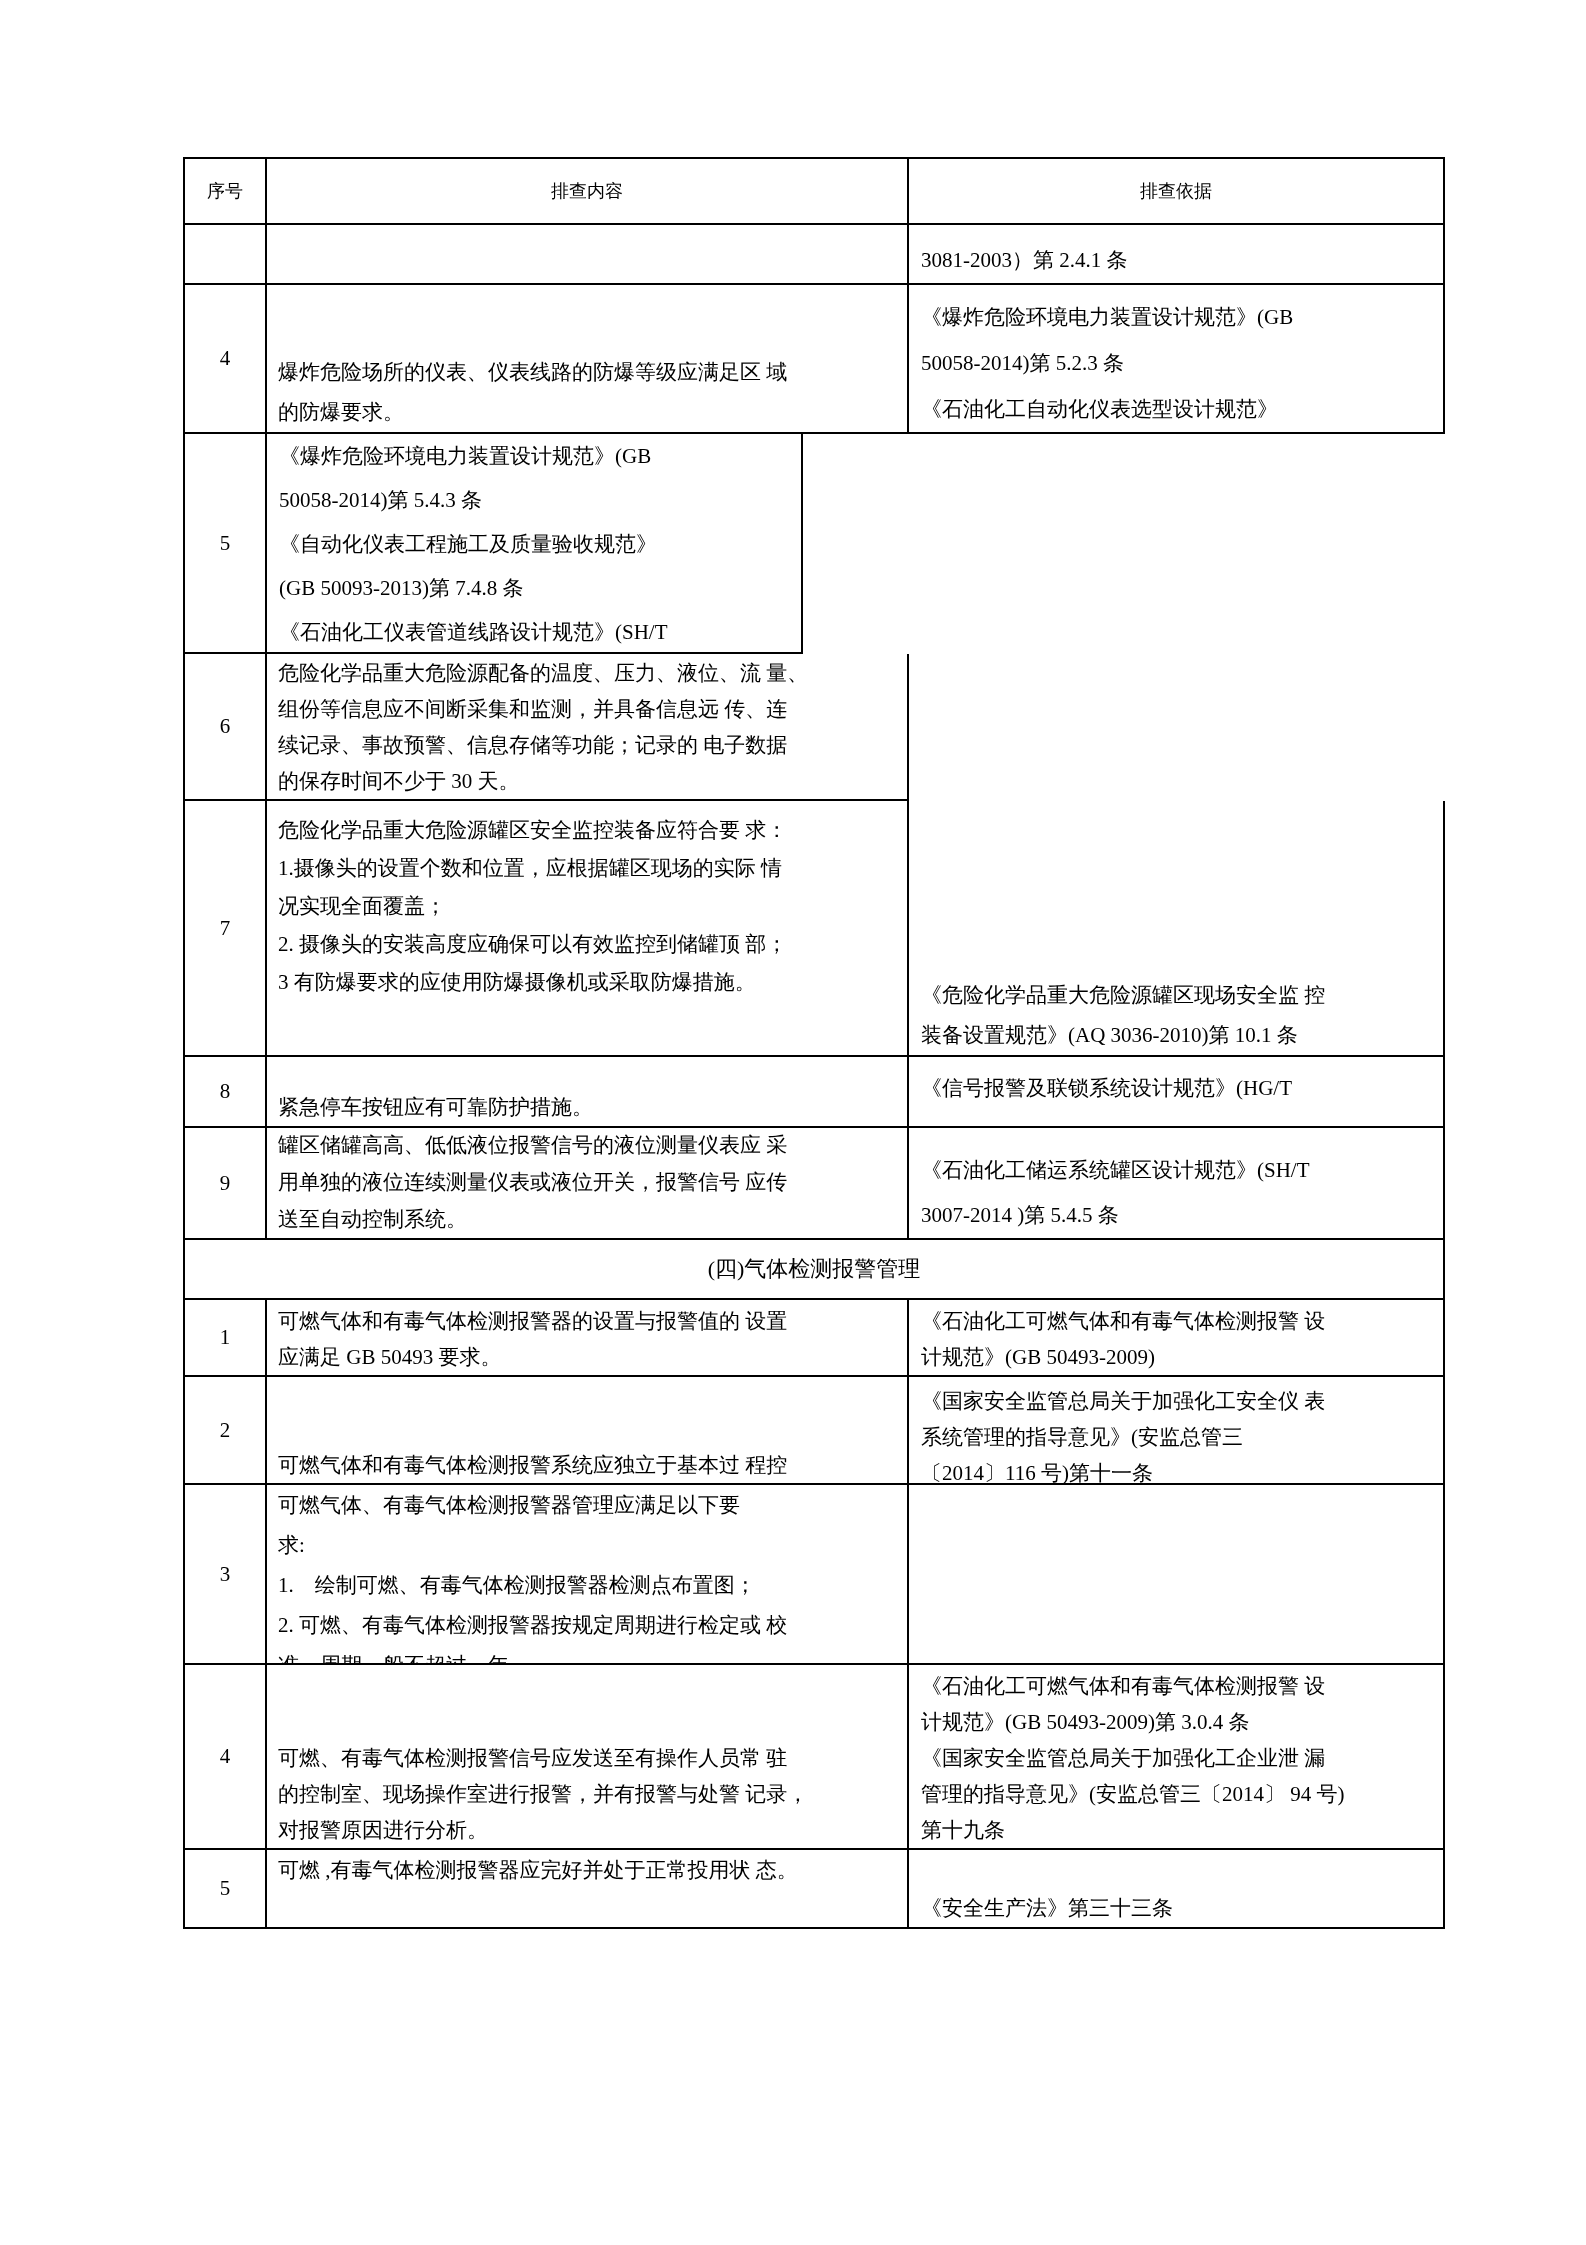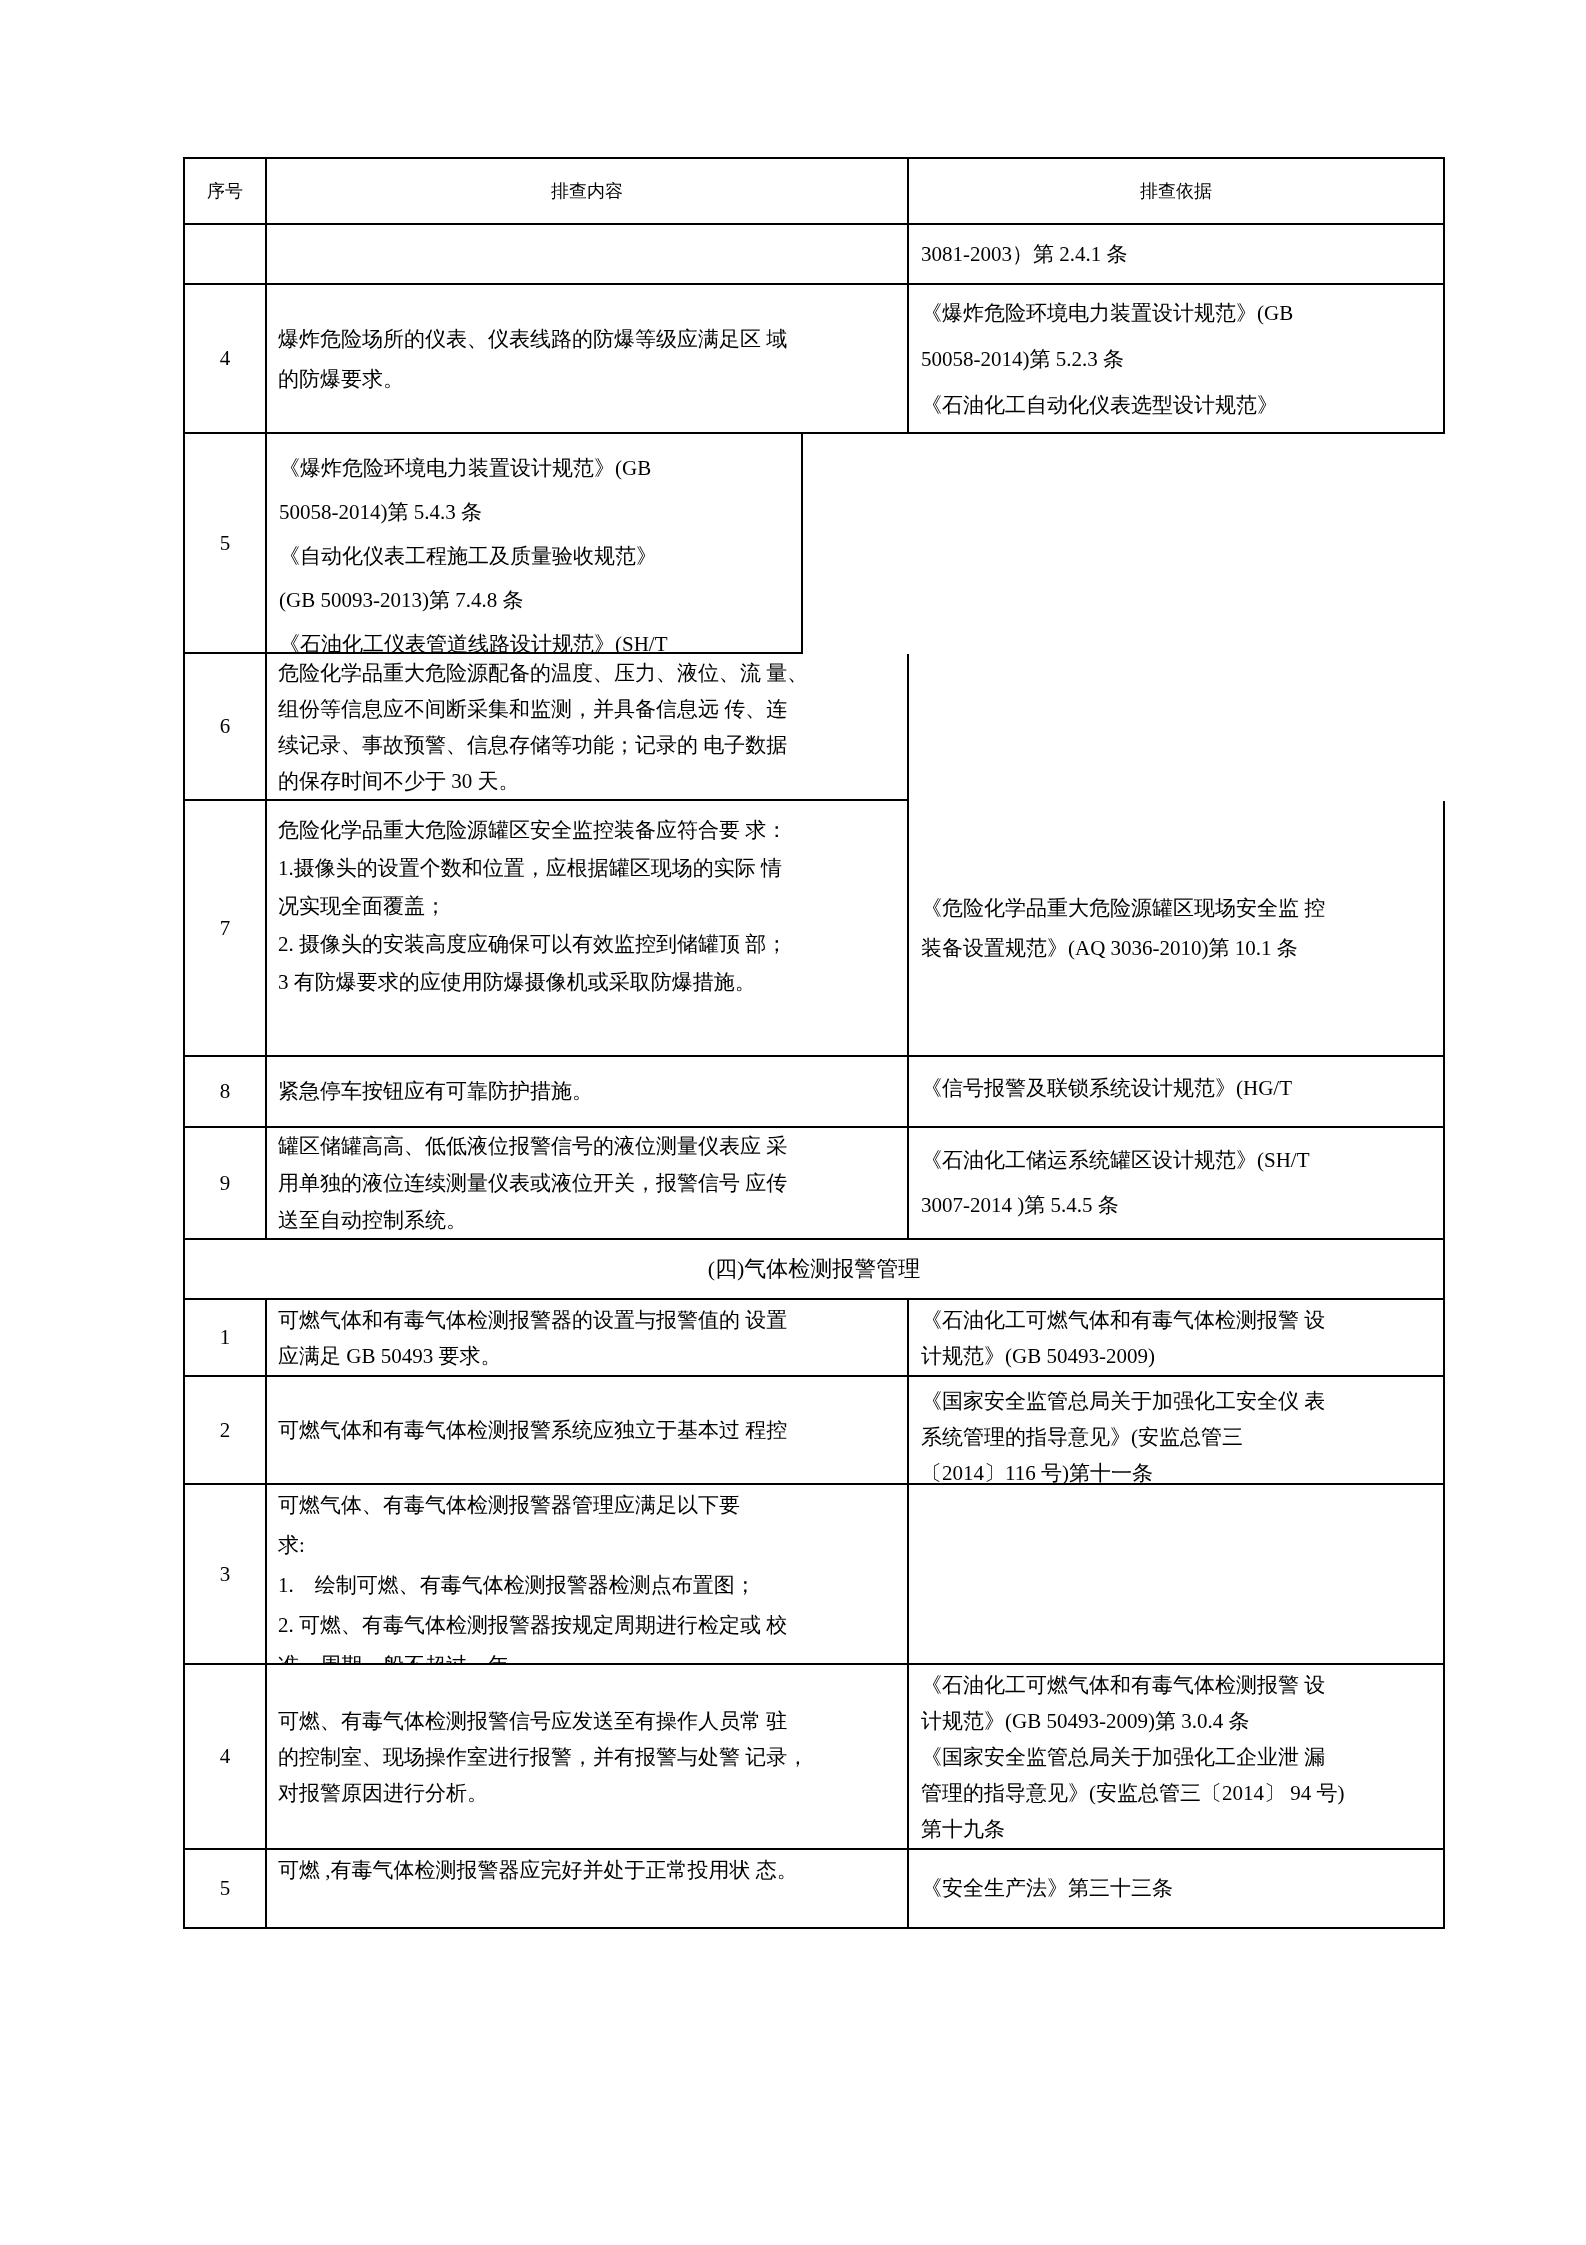--- a/index.html
+++ b/index.html
@@ -11,25 +11,25 @@
     position:absolute;left:183px;top:157px;width:1260px;
     border-left:2px solid #000;border-top:2px solid #000;
   }
   .row{display:flex;}
   .cell{
     box-sizing:border-box;border-right:2px solid #000;border-bottom:2px solid #000;
     overflow:hidden;display:flex;flex-direction:column;font-size:21px;
   }
   .c1{width:82px;align-items:center;justify-content:center;}
   .c2{width:642px;padding:0 11px;}
-  .c3{width:536px;padding:12px 12px;}
+  .c3{width:536px;padding:0 12px;}
   .full{width:1260px;align-items:center;justify-content:center;font-size:22px;}
   .hd{align-items:center;justify-content:center;font-size:18px;}
   .ln{white-space:pre;}
-  .vc{justify-content:center;}
+  .vc{justify-content:flex-end;}
   .vt{justify-content:flex-start;}
   .pt2{padding-top:2px;}
   .pt6{padding-top:6px;}
   .pt10{padding-top:10px;}
   .lh36{line-height:36px;}
   .lh37{line-height:37px;}
   .lh38{line-height:38px;}
   .lh40{line-height:40px;}
   .lh44{line-height:44px;}
   .lh45{line-height:45px;}

